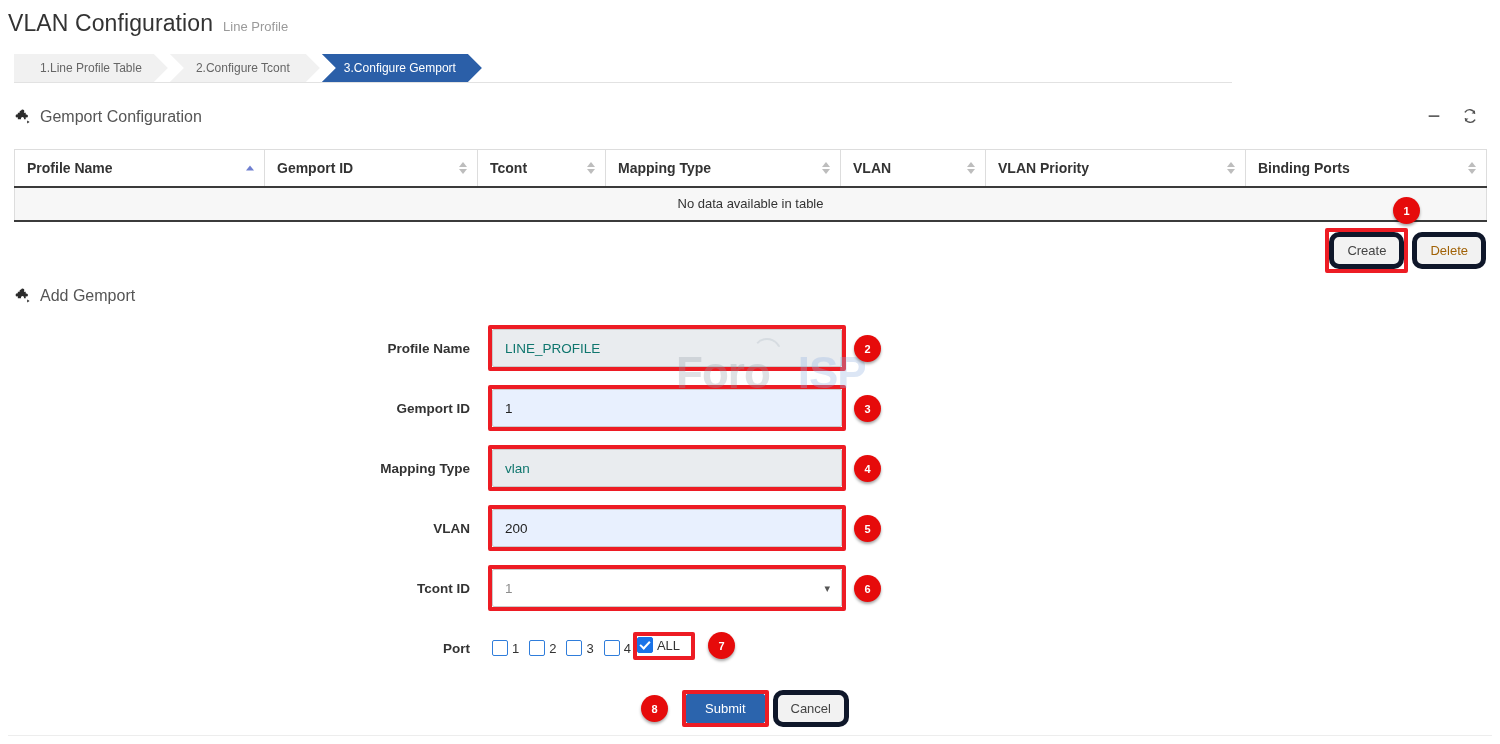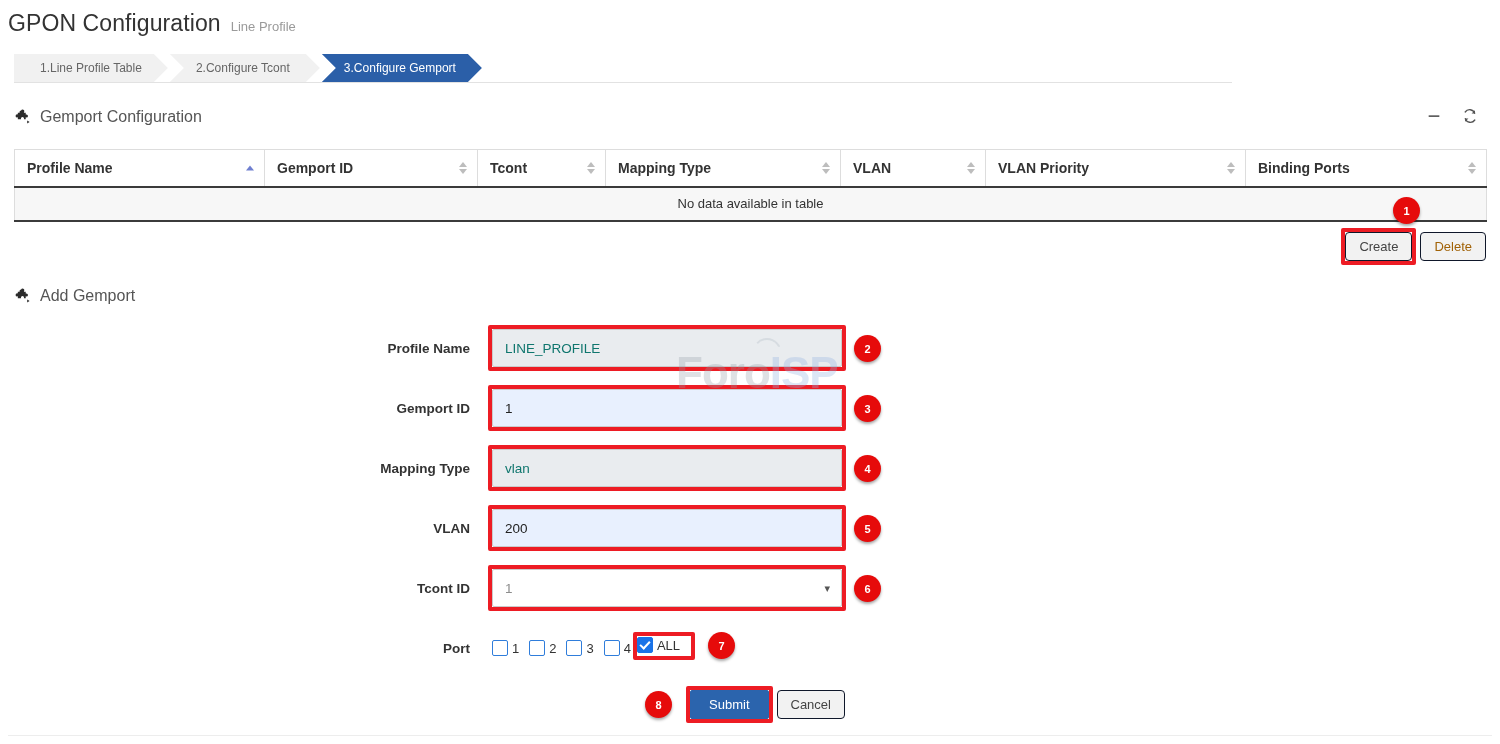--- a/index.html
+++ b/index.html
@@ -93,24 +93,24 @@
   }
 
   
   .tbl-actions {
     position: absolute; right: 14px; top: 232px;
     display: flex; align-items: center; gap: 8px;
   }
   .btn {
     font-size: 13px;
     padding: 5px 13px;
-    border: 1px solid #0f172a;
+    border: 5px solid #0f172a;
     background: #f2f2f2;
     color: #444444;
-    border-radius: 4px;
+    border-radius: 10px;
     cursor: pointer;
     line-height: 17px;
   }
   .btn.muted { color: #a16207; background: #f2f2f2; cursor: default; }
 
   
   .form { position: absolute; left: 0; top: 318px; width: 1500px; }
   .frow { display: flex; align-items: center; height: 60px; }
   .flabel {
     width: 492px; text-align: right; padding-right: 22px;
@@ -195,39 +195,39 @@
   .ring.create { left: -4px; top: -4px; right: -4px; bottom: -4px; width: auto; height: auto; }
   .create-holder { position: relative; display: inline-block; }
 
   
   .watermark {
     position: absolute; left: 676px; top: 348px;
     font-size: 44px; font-weight: bold; letter-spacing: -1px;
     pointer-events: none; user-select: none; z-index: 1;
   }
   .wm-foro { color: rgba(150,155,165,0.30); }
-  .wm-isp { color: rgba(150,180,225,0.33); }
+  .wm-isp { color: rgba(150,180,225,0.33); margin-left: 28px; }
   .wm-arc {
     position: absolute; left: 752px; top: 338px;
     width: 30px; height: 16px;
     border: 2.5px solid rgba(160,170,185,0.25);
     border-bottom-color: transparent; border-left-color: transparent; border-right-color: transparent;
     border-radius: 50% 50% 0 0 / 100% 100% 0 0;
     z-index: 1;
   }
 
   .footer-rule { position: absolute; left: 8px; top: 735px; width: 1484px; height: 1px; background: #ededed; }
 </style>
 </head>
 <body>
 
 <div class="page">
 
   <div class="page-header">
-    <span class="page-title">GPON Configuration</span>
+    <span class="page-title">VLAN Configuration</span>
     <span class="page-subtitle">Line Profile</span>
   </div>
 
   <div class="wizard">
     <div class="step first">
       <span>1.Line Profile Table</span>
     </div>
     <div class="step">
       <span>2.Configure Tcont</span>
     </div>

